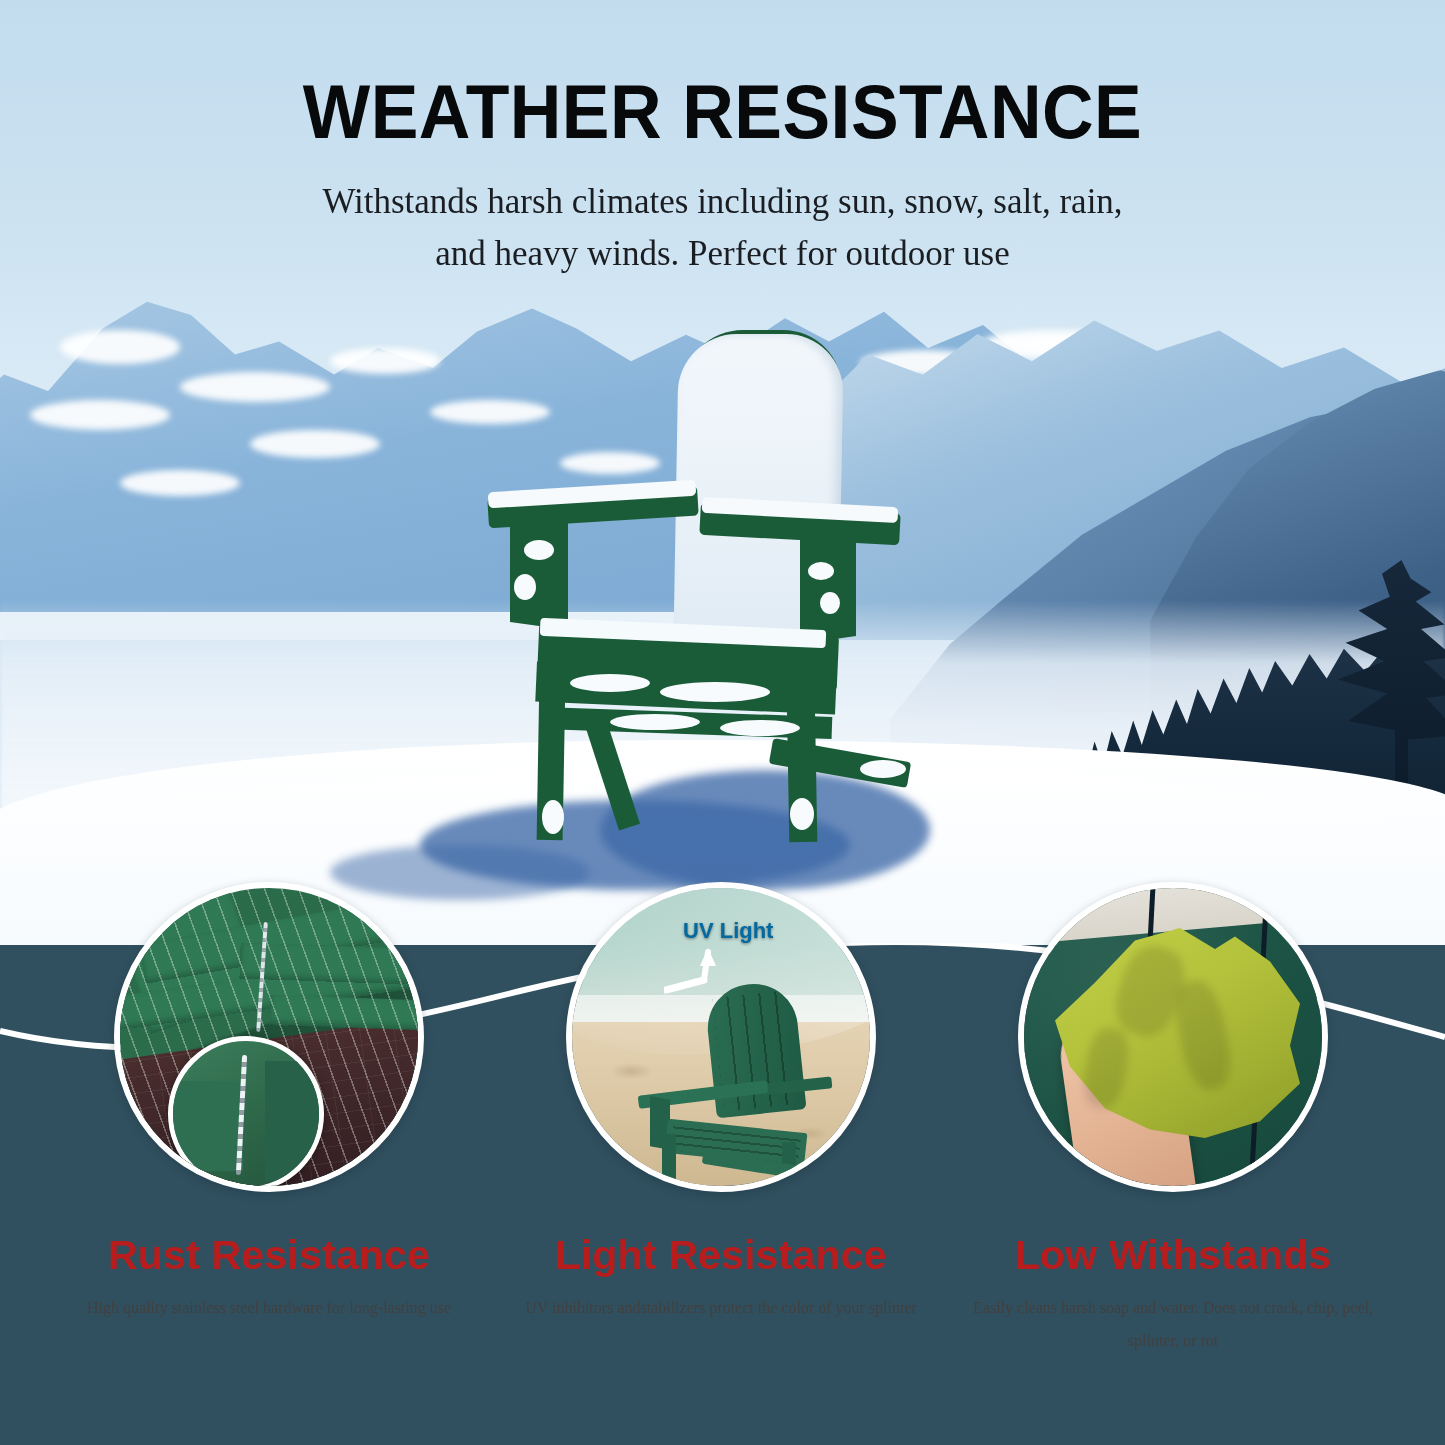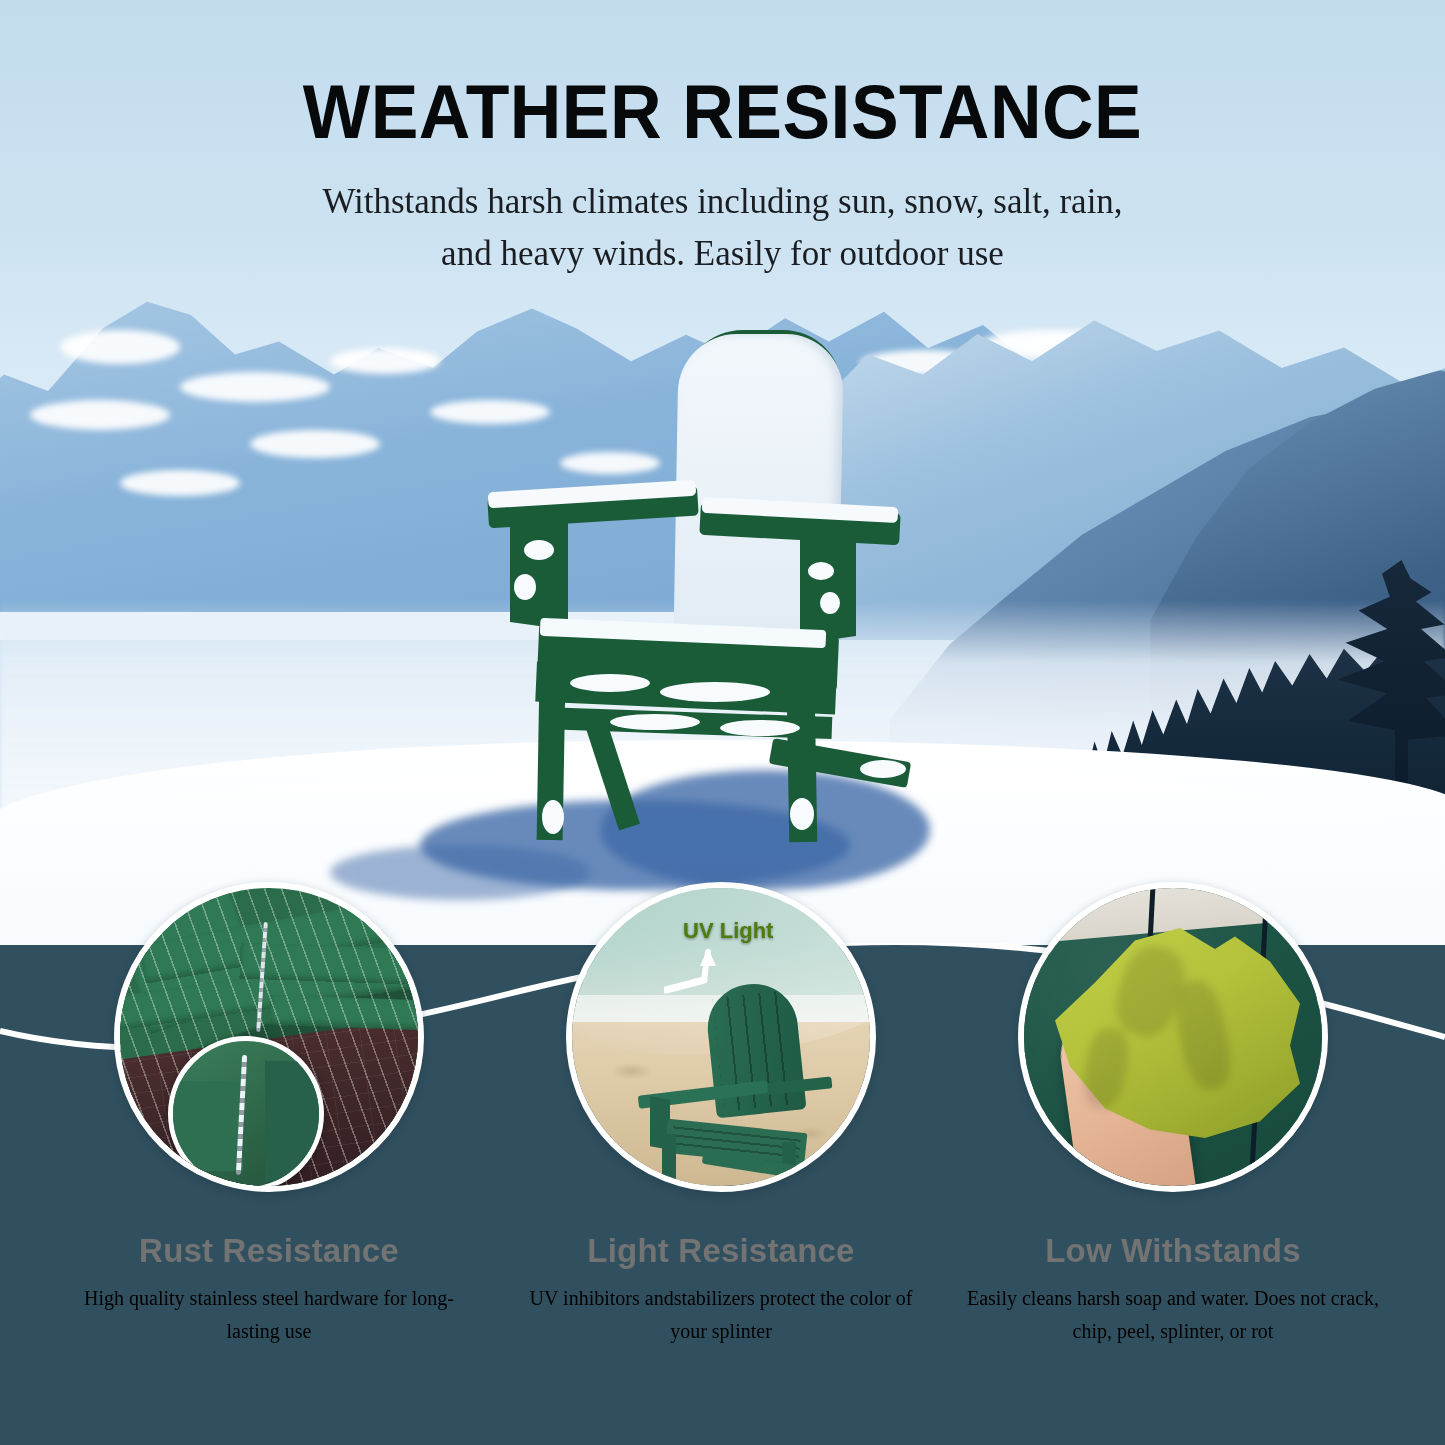--- a/index.html
+++ b/index.html
@@ -286,21 +286,21 @@
       radial-gradient(ellipse 34px 13px at 40% 76%,rgba(160,135,100,.3),transparent 70%),
       radial-gradient(ellipse 24px 10px at 80% 68%,rgba(160,135,100,.28),transparent 70%);
   }
   .uv-haze{
     position:absolute; left:-12%; top:-6%; width:124%; height:62%;
     background:linear-gradient(200deg,rgba(255,255,255,.55) 0%,rgba(255,255,255,.12) 70%,transparent 100%);
     border-radius:0 0 60% 40% / 0 0 42% 38%;
   }
   .uv-label{
     position:absolute; left:50%; top:30px; transform:translateX(-42%);
-    color:#4d7c0f; font-size:22px; font-weight:700;
+    color:#0369a1; font-size:22px; font-weight:700;
     font-family:"Liberation Sans",sans-serif;
     text-shadow:0 1px 3px rgba(0,0,0,.45);
     white-space:nowrap;
   }
   .uv-arrow{ position:absolute; left:92px; top:58px; width:70px; height:60px; }
   .beach-chair{ position:absolute; left:60px; top:96px; width:210px; height:200px; }
   .bc{ position:absolute; background:#23614a; }
   .bc-back{ left:78px; top:0px; width:90px; height:130px; border-radius:44px 44px 6px 6px;
             background:linear-gradient(100deg,#2a6e53 0%,#1f5a44 100%); transform:rotate(-6deg); }
   .bc-back::after{
@@ -367,28 +367,28 @@
   }
 
   
   .feat{
     position:absolute; width:420px; text-align:center; color:#ffffff;
   }
   .f1{ left:59px;  top:1232px; }
   .f2{ left:511px; top:1232px; }
   .f3{ left:963px; top:1232px; }
   .feat h3{
-    font-size:33px; font-weight:700; letter-spacing:.2px;
+    font-size:41px; font-weight:700; letter-spacing:.2px;
     font-family:"Liberation Sans",sans-serif;
-    margin-bottom:12px; color:#737373;
+    margin-bottom:12px; color:#b91c1c;
   }
   .feat p{
-    font-size:20px; line-height:33px;
+    font-size:16px; line-height:33px;
     font-family:"Liberation Serif","DejaVu Serif",serif;
-    color:#000000;
+    color:#404040;
   }
 </style>
 </head>
 <body>
 
 <div class="poster">
 
   <div class="sky"></div>
 
   <div class="scene">
@@ -455,21 +455,21 @@
       <div class="speck" style="left:72px;  top:470px; width:22px; height:34px;"></div>
       <div class="speck" style="left:320px; top:468px; width:24px; height:32px;"></div>
       <div class="speck" style="left:390px; top:430px; width:46px; height:18px;"></div>
     </div>
   </div>
 
   <div class="headline">WEATHER RESISTANCE</div>
 
   <div class="subhead">
     <span>Withstands harsh climates including sun, snow, salt, rain,</span>
-    <span>and heavy winds. Easily for outdoor use</span>
+    <span>and heavy winds. Perfect for outdoor use</span>
   </div>
 
   <div class="panel">
     <svg class="panel-wave" viewBox="0 0 1445 150" preserveAspectRatio="none">
       <path d="M0,112 C160,150 330,120 520,72 C700,28 880,8 1080,36 C1240,58 1350,92 1445,118 L1445,150 L0,150 Z" fill="#31505f"></path>
       <path class="wave-line" d="M0,88 C160,126 330,96 520,48 C700,4 880,-16 1080,12 C1240,34 1350,68 1445,94"></path>
     </svg>
   </div>
 
   <div class="circle c1">

